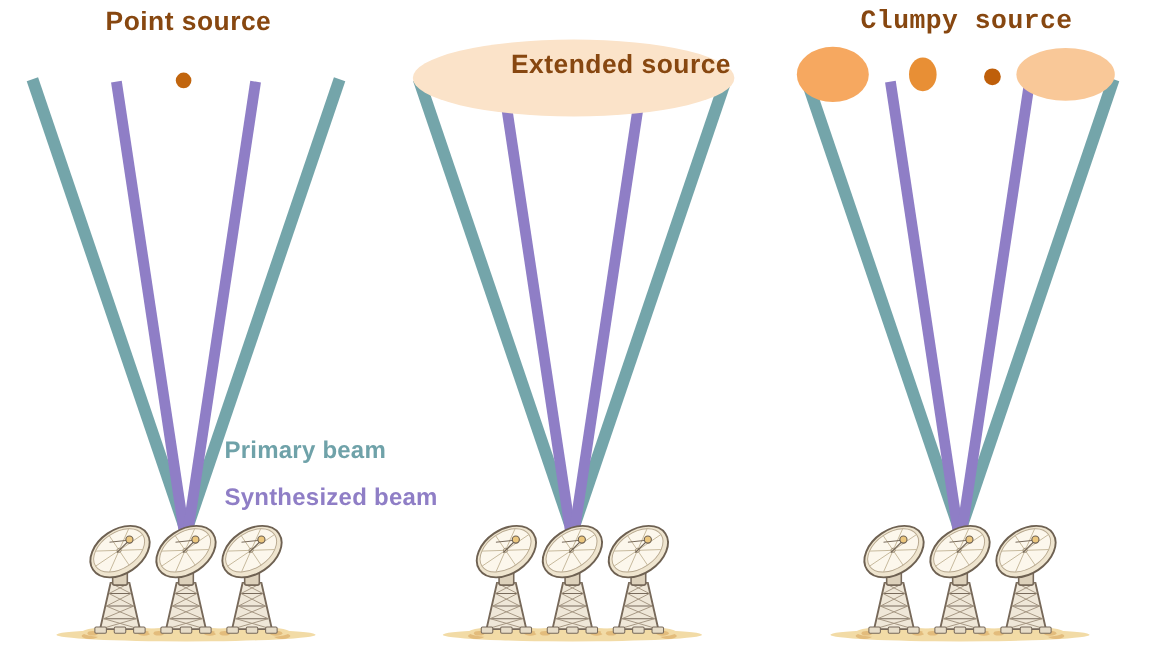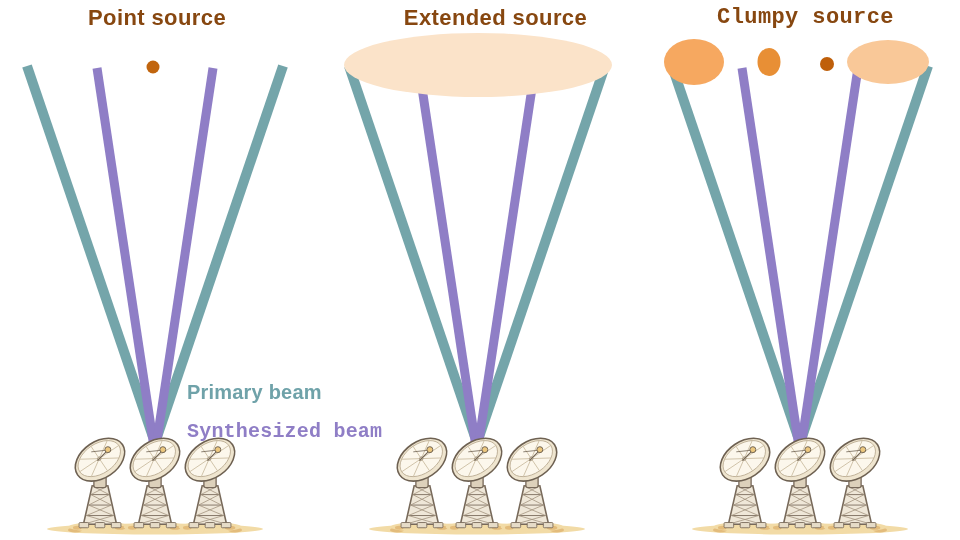--- a/index.html
+++ b/index.html
@@ -16,32 +16,31 @@
   .panel-title {
     position: absolute;
     top: 5px;
     font-size: 22px;
     font-weight: bold;
     letter-spacing: 0.4px;
     color: #874710;
     text-align: center;
   }
   .title-1 { left: 32px;  width: 250px; }
-  .title-2 { left: 358px; width: 275px; }
+  .title-2 { left: 380px; width: 275px; margin-top: 36px; }
   .title-3 { left: 668px; width: 275px; font-family: Liberation Mono, monospace; }
   .legend-label {
     position: absolute;
     left: 187px;
     font-size: 20px;
     font-weight: bold;
     letter-spacing: 0.2px;
-    margin-top: 16px;
   }
   .legend-primary     { top: 365px; color: #6fa2a9; }
-  .legend-synthesized { top: 404px; color: #8f7ec6; font-family: Liberation Mono, monospace; }
+  .legend-synthesized { top: 404px; color: #8f7ec6; }
 </style>
 </head>
 <body>
 
 <div class="stage">
 
   <svg width="960" height="540" viewBox="0 0 960 540">
     <defs>
       <symbol id="telescope" viewBox="0 0 80 110">
 

